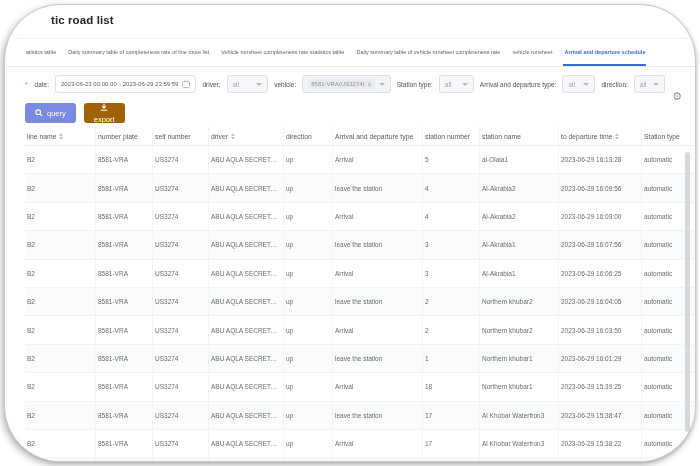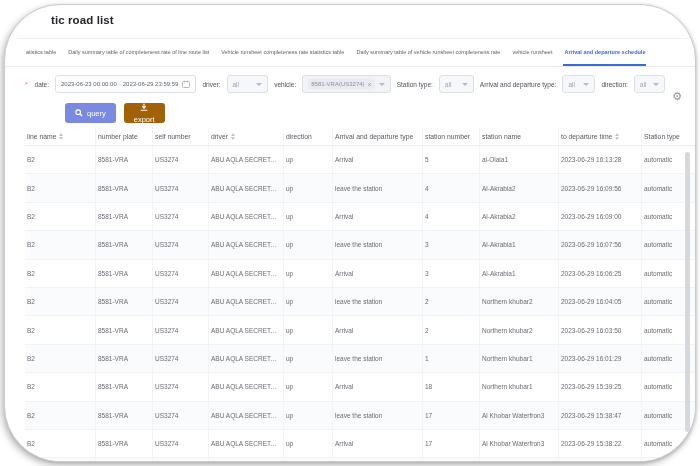--- a/index.html
+++ b/index.html
@@ -53,21 +53,21 @@
   .cal-icon{flex:0 0 auto;margin-left:4px;}
   
   .gear{position:absolute;right:13px;top:86px;font-size:11px;color:#90949b;line-height:1;cursor:pointer;}
   
   .actions{position:absolute;left:20px;top:98px;height:21px;display:flex;gap:8px;}
   .btn{
     height:20px;border:none;border-radius:3px;color:#fff;font-size:7.5px;
     display:inline-flex;align-items:center;gap:4px;padding:0 10px;cursor:pointer;
     font-family:"Liberation Sans", sans-serif;
   }
-  .btn.query{background:#7b8ae1;margin-left:40px;}
+  .btn.query{background:#7b8ae1;}
   .btn.export{background:#a16207;flex-direction:column;}
   
   .table-wrap{position:absolute;left:20px;top:122px;width:668px;}
   table{border-collapse:collapse;table-layout:fixed;width:668px;}
   th,td{
     text-align:left;font-weight:normal;overflow:hidden;white-space:nowrap;text-overflow:ellipsis;
     padding:0 6px 0 2px;border-right:1px solid #f3f4f6;
   }
   th:last-child,td:last-child{border-right:none;}
   th{height:18px;font-size:6.8px;color:#565b62;border-bottom:1px solid #ebedf0;}

